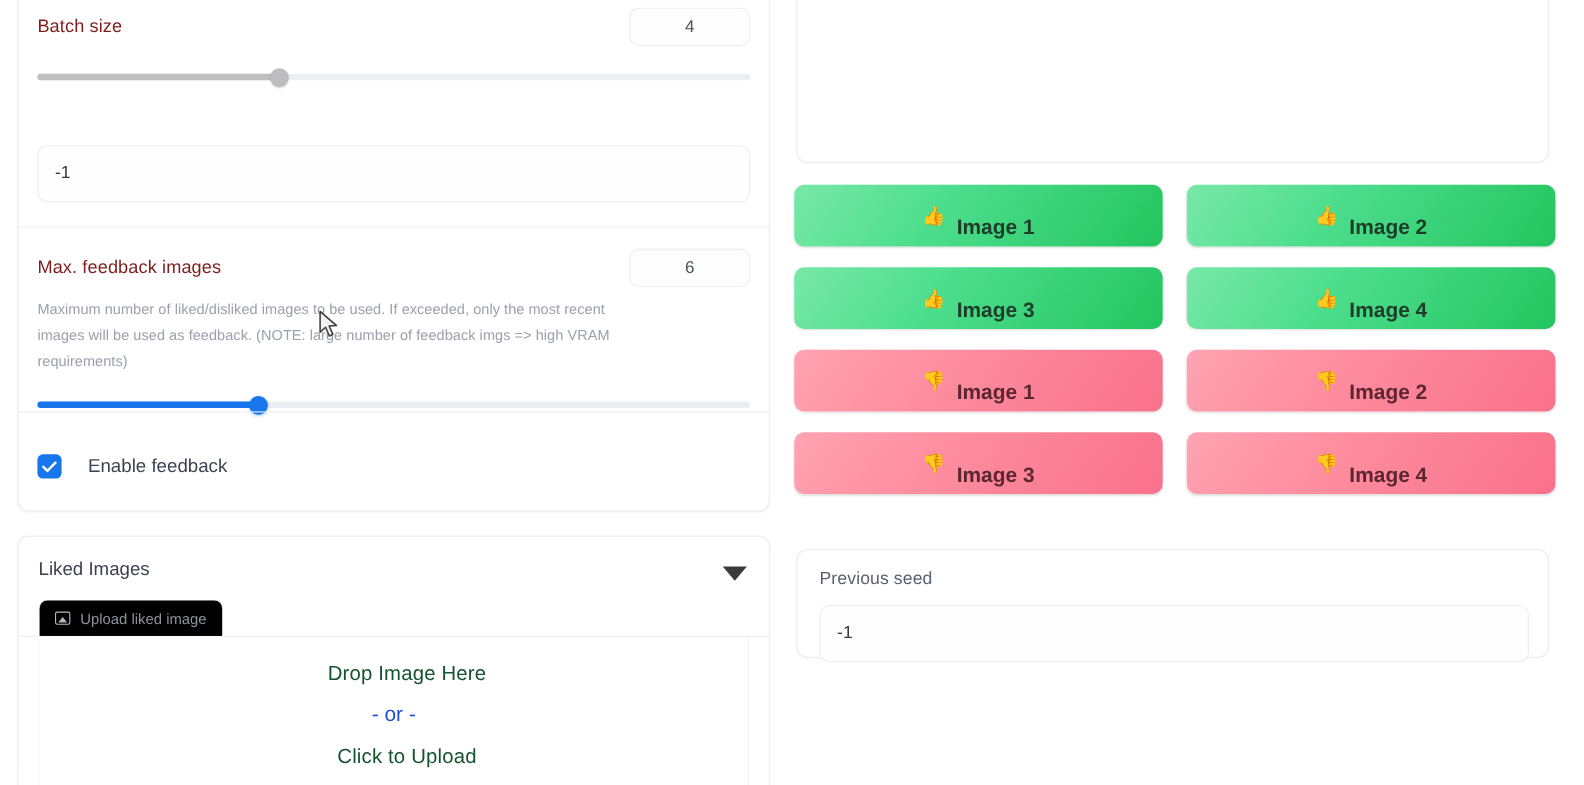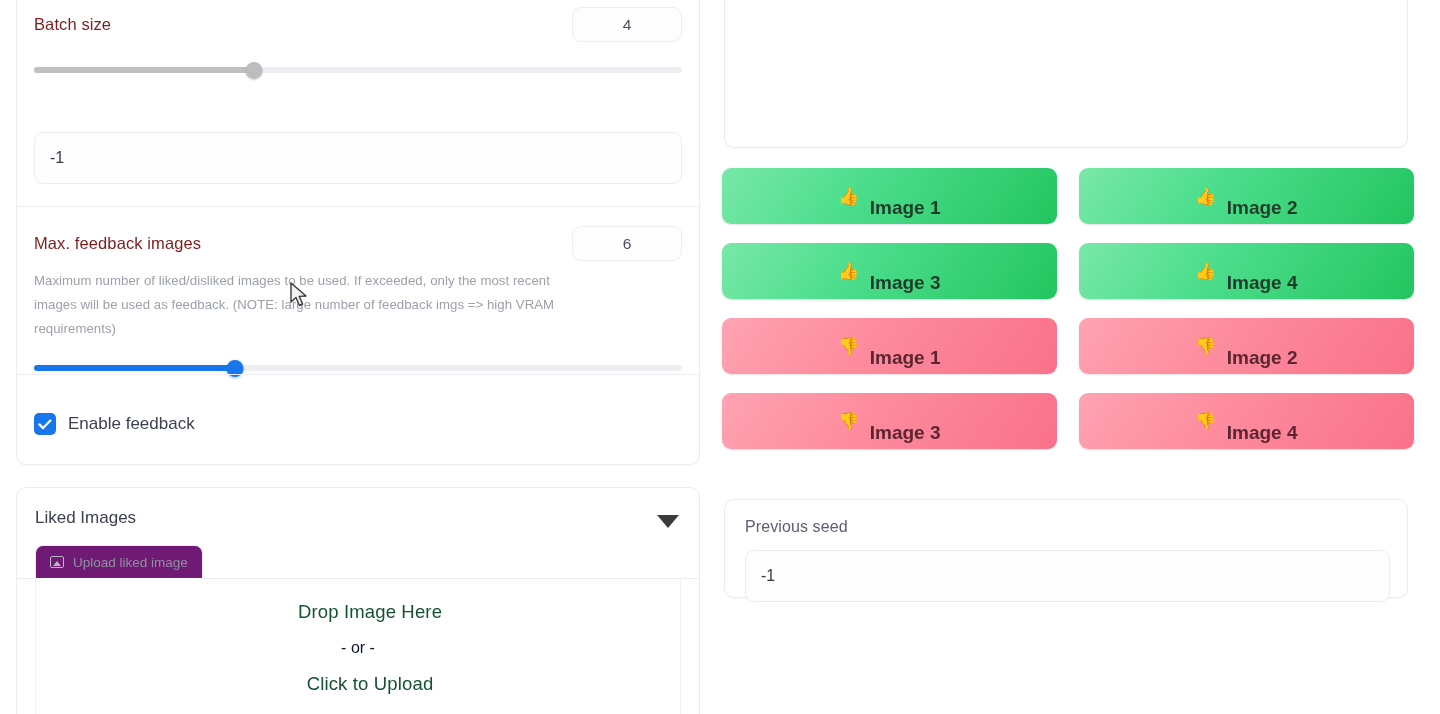--- a/index.html
+++ b/index.html
@@ -145,21 +145,21 @@
     line-height: 24px;
     color: #9ba0ab;
     max-width: 545px;
     letter-spacing: 0.05px;
   }
 
   
   .checkbox-row {
     display: flex;
     align-items: center;
-    gap: 12px;
+    gap: 24px;
   }
   .checkbox {
     width: 22px;
     height: 22px;
     border-radius: 5px;
     background: #1876ec;
     display: flex;
     align-items: center;
     justify-content: center;
     flex: none;
@@ -213,21 +213,21 @@
   .tab {
     position: relative;
     display: inline-flex;
     align-items: center;
     gap: 9px;
     height: 34px;
     padding: 0 14px;
     border: 1px solid #ededf1;
     border-bottom: 1px solid #ffffff;
     border-radius: 8px 8px 0 0;
-    background: #701a75;
+    background: #000000;
     font-size: 13.5px;
     color: #8d929d;
     z-index: 2;
   }
   .pic-icon {
     width: 14px; height: 12px;
     border: 1.3px solid #b5b9c2;
     border-radius: 2px;
     position: relative;
     flex: none;
@@ -255,22 +255,22 @@
     padding-top: 22px;
     gap: 16px;
   }
   .drop-main {
     font-size: 18.5px;
     color: #14532d;
     letter-spacing: 0.15px;
     margin-left: 24px;
   }
   .drop-or {
-    font-size: 16px;
-    color: #0f172a;
+    font-size: 19px;
+    color: #1d4ed8;
   }
 
   
   .right-col {
     position: absolute;
     left: 706px;
     top: 0;
     width: 734px;
     height: 714px;
   }

